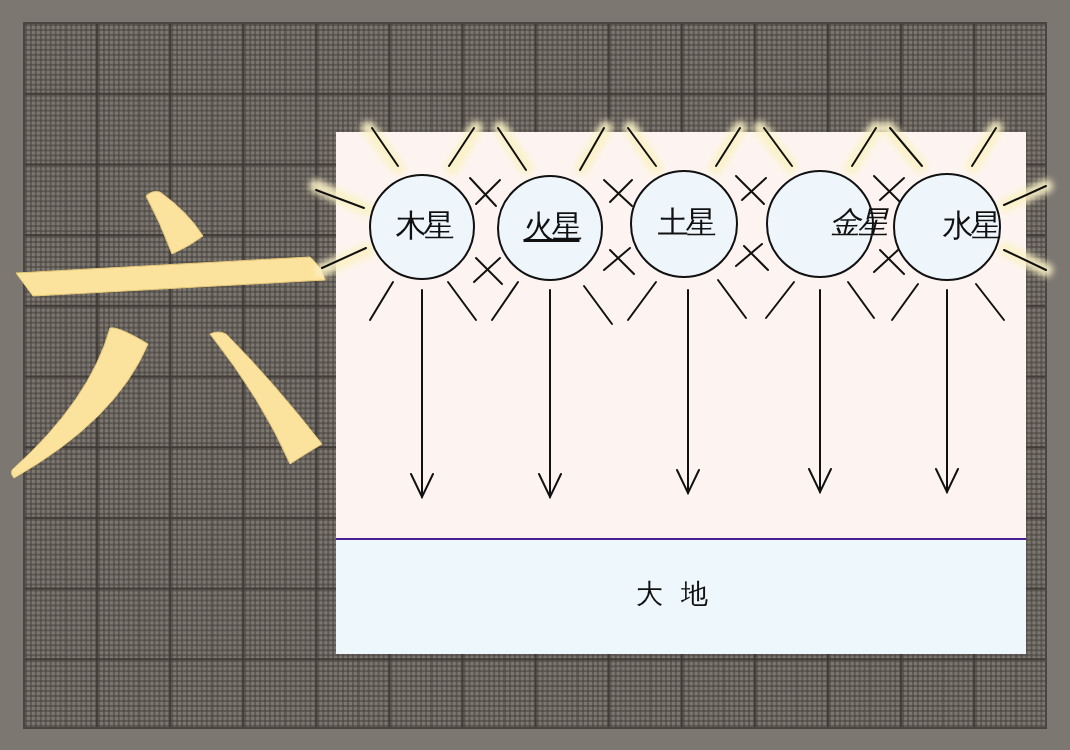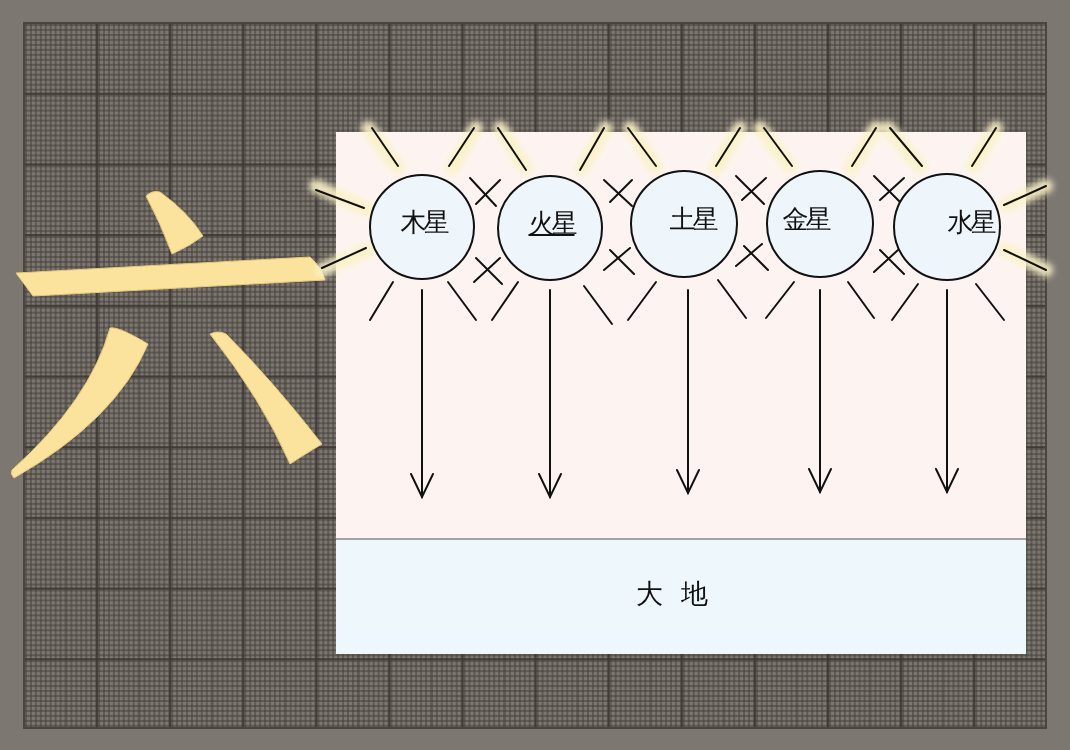--- a/index.html
+++ b/index.html
@@ -9,24 +9,24 @@
     background-image:
       linear-gradient(to right, rgba(60,55,50,0.85) 2px, transparent 2px),
       linear-gradient(to bottom, rgba(60,55,50,0.85) 2px, transparent 2px),
       repeating-linear-gradient(to bottom, rgba(70,65,60,0.55) 0 2px, transparent 2px 5px),
       repeating-linear-gradient(to right, rgba(70,65,60,0.55) 0 2px, transparent 2px 5px);
     background-size:73.1px 70.7px, 73.1px 70.7px, 2px 70.7px, 73.1px 2px;
     background-position:-2px 0, 0 -2px, 34px 0, 0 34px;
   }
   .panel{position:absolute;left:336px;top:132px;width:690px;height:520px;}
   .sky{position:absolute;left:0;top:0;width:690px;height:406px;background:#fdf4f1;}
-  .ground{position:absolute;left:0;top:406px;width:690px;height:114px;background:#eef7fb;border-top:2px solid #a3a3a3;}
+  .ground{position:absolute;left:0;top:406px;width:690px;height:114px;background:#eef7fb;border-top:2px solid #4c1d95;}
   .ground-label{position:absolute;left:0;width:100%;top:36px;text-align:center;font-size:27px;letter-spacing:18px;color:#111;}
   svg.overlay{position:absolute;left:0;top:0;}
-  .planet-label{position:absolute;width:107px;text-align:center;font-size:26px;color:#111;letter-spacing:-3px;}
+  .planet-label{position:absolute;width:107px;text-align:center;font-size:31px;color:#111;letter-spacing:-3px;}
   .big-char{position:absolute;left:0;top:0;}
 </style>
 </head>
 <body>
 
 <div class="bg"></div>
 <div class="grid"></div>
 
 <svg class="big-char" width="340" height="500" viewBox="0 0 340 500">
   <g fill="#fce39d" stroke="#e6c877" stroke-width="1">
@@ -142,15 +142,15 @@
     <polyline points="677,470 688,493 699,470"></polyline>
     <line x1="820" y1="290" x2="820" y2="492"></line>
     <polyline points="809,469 820,492 831,469"></polyline>
     <line x1="947" y1="290" x2="947" y2="492"></line>
     <polyline points="936,469 947,492 958,469"></polyline>
   </g>
 </svg>
 
 <div class="planet-label" style="left:370px;top:205px;">木星</div>
 <div class="planet-label" style="left:498px;top:206px;text-decoration:underline;">火星</div>
-<div class="planet-label" style="left:632px;top:202px;padding-left:7px;">土星</div>
-<div class="planet-label" style="left:752px;top:202px;">金星</div>
+<div class="planet-label" style="left:632px;top:202px;">土星</div>
+<div class="planet-label" style="left:804px;top:202px;font-style:italic;">金星</div>
 <div class="planet-label" style="left:917px;top:205px;">水星</div>
 
 </body></html>

